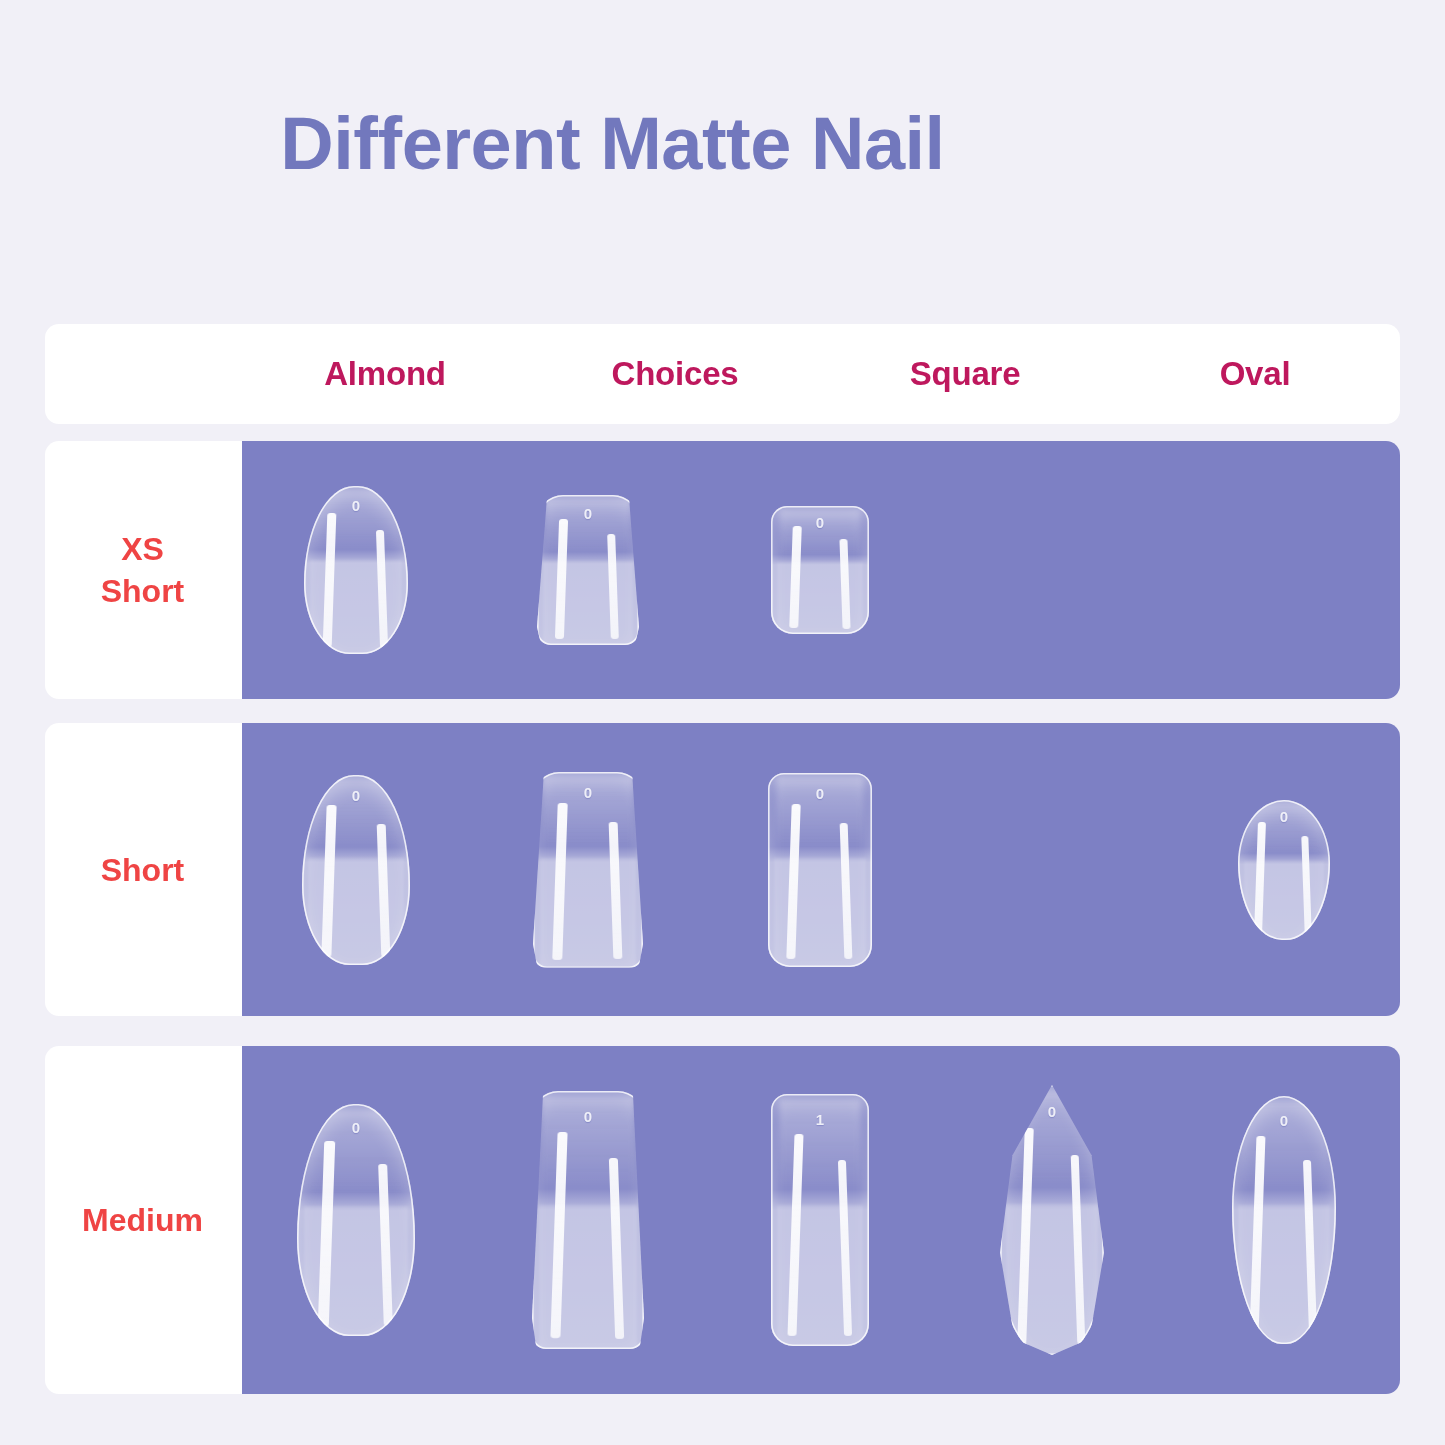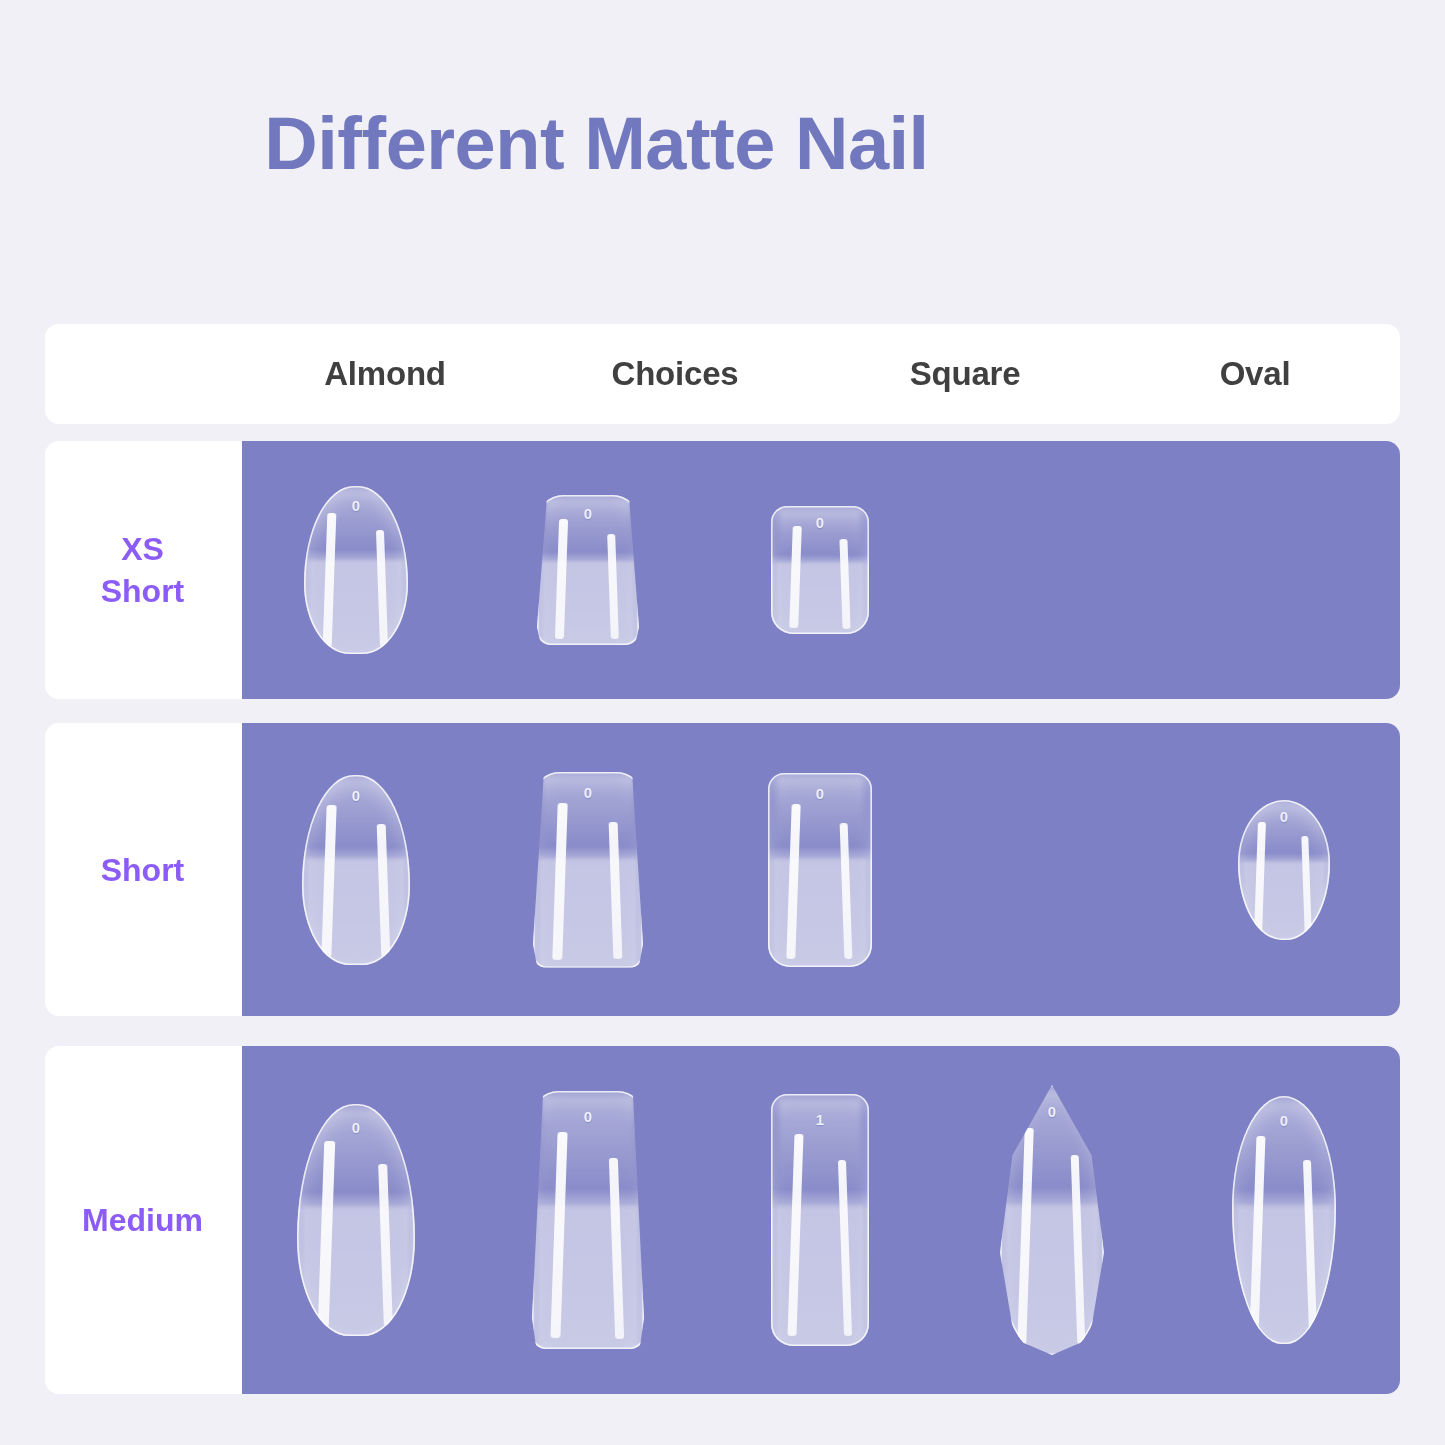--- a/index.html
+++ b/index.html
@@ -11,21 +11,21 @@
     height: 1445px;
     background: #f1f0f7;
     font-family: "Liberation Sans", sans-serif;
     overflow: hidden;
     position: relative;
   }
 
   
   .title-block {
     position: absolute;
-    left: 0;
+    left: 16px;
     top: 96px;
     width: 1193px;
     text-align: center;
   }
   .title-line {
     color: #7278bd;
     font-weight: 700;
     font-size: 74px;
     line-height: 95px;
     letter-spacing: -0.5px;
@@ -44,21 +44,21 @@
     display: flex;
     align-items: center;
   }
   .header-spacer {
     width: 195px;
     flex: 0 0 195px;
   }
   .col-head {
     flex: 1 1 0;
     text-align: center;
-    color: #404040;
+    color: #be185d;
     font-size: 33px;
     font-weight: 700;
     letter-spacing: -0.2px;
   }
 
   
   .row {
     position: absolute;
     left: 45px;
     display: flex;
@@ -68,21 +68,21 @@
   .row-2 { top: 723px;  width: 1355px; height: 293px; }
   .row-3 { top: 1046px; width: 1355px; height: 348px; }
 
   .row-label {
     flex: 0 0 195px;
     background: #ffffff;
     border-radius: 14px 0 0 14px;
     display: flex;
     align-items: center;
     justify-content: center;
-    color: #8b5cf6;
+    color: #ef4444;
     font-size: 32px;
     font-weight: 700;
     line-height: 42px;
     text-align: center;
     white-space: pre-line;
     position: relative;
     z-index: 2;
   }
   .row-label::after {
     

